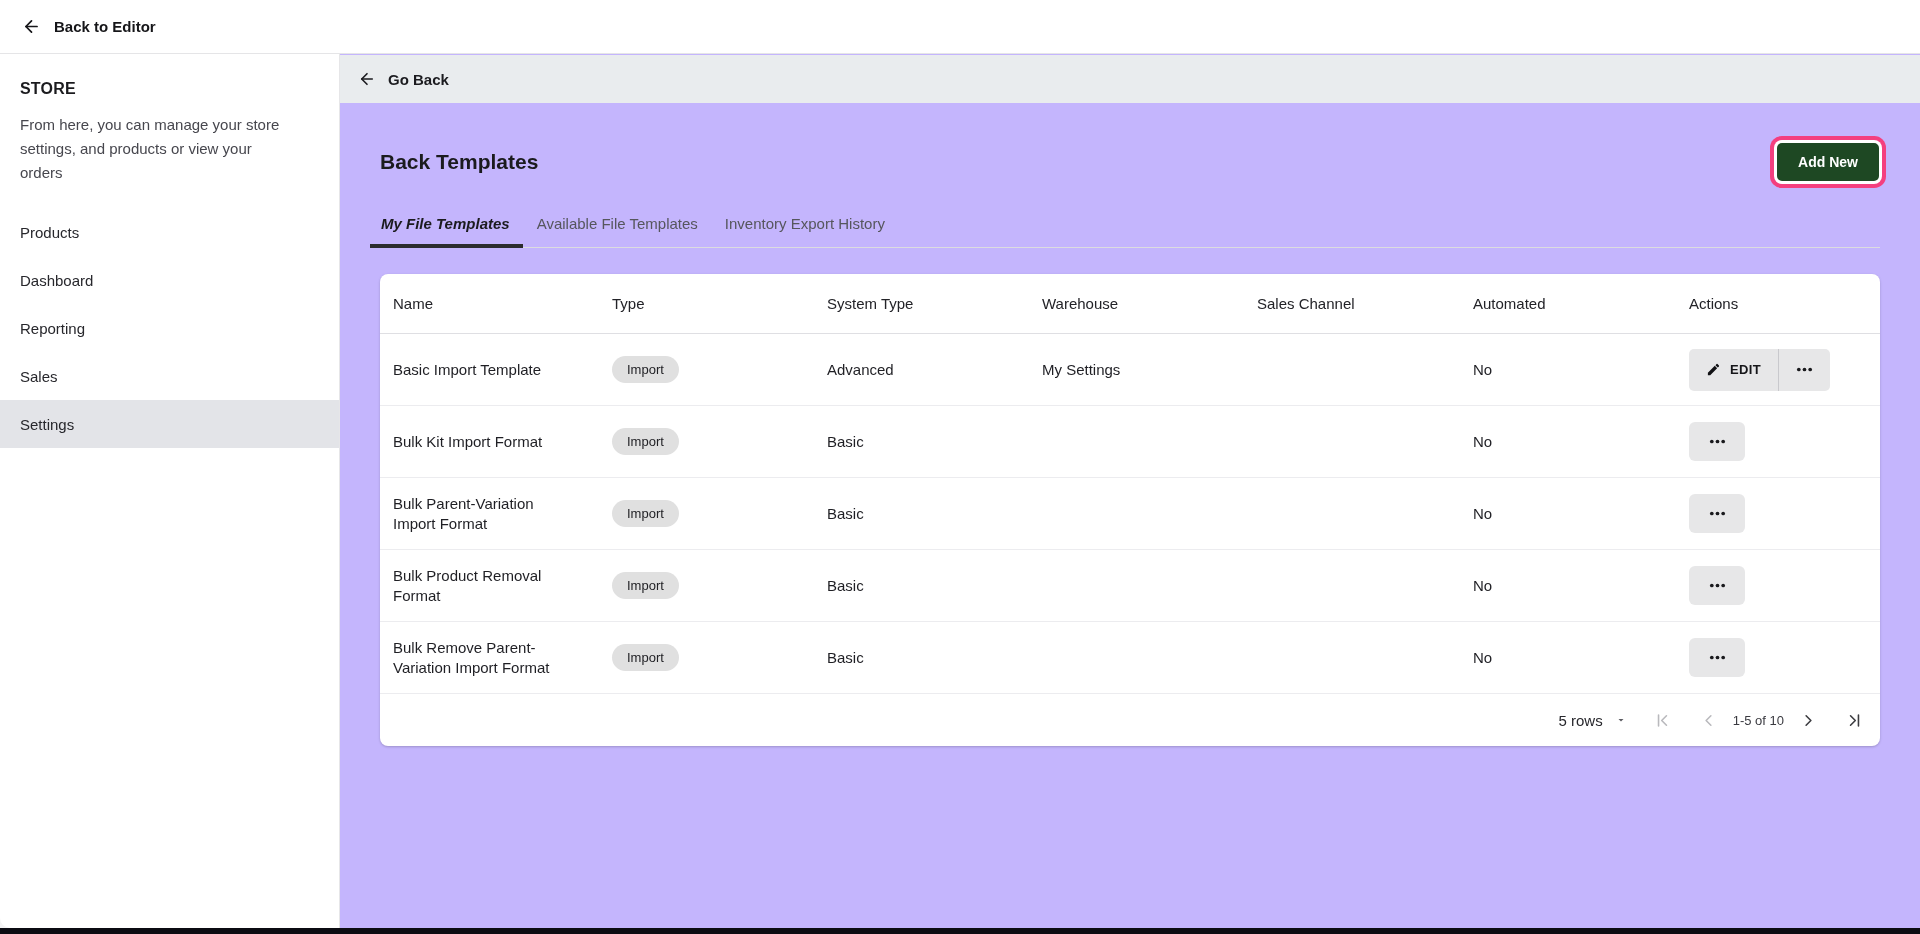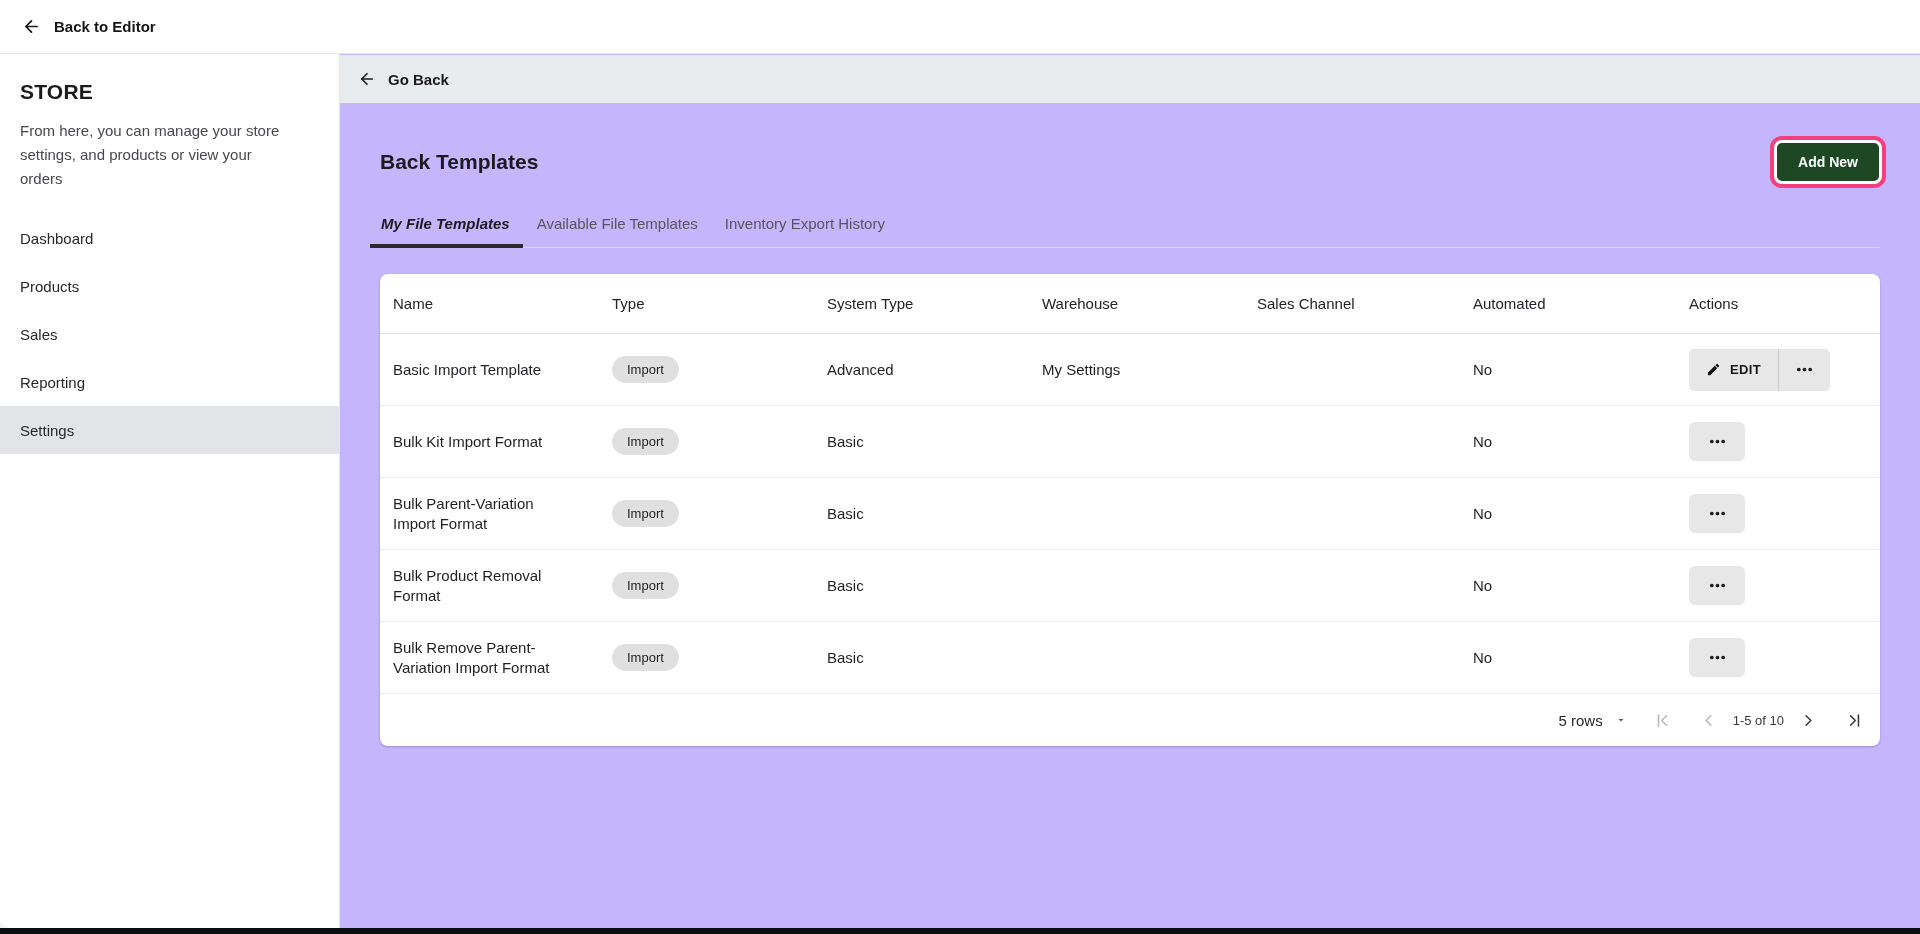--- a/index.html
+++ b/index.html
@@ -14,21 +14,21 @@
     display:flex; align-items:center; padding-left:22px; gap:13px; cursor:pointer;
   }
   .top-header .label { font-size:15px; font-weight:600; color:#161619; }
   .icon { display:inline-flex; align-items:center; justify-content:center; }
   
   .app { display:flex; height:874px; }
   .sidebar {
     width:340px; background:#ffffff; border-right:1px solid #e6e6e8;
     padding-top:26px; flex-shrink:0; border-bottom-left-radius:10px;
   }
-  .sidebar-title { font-size:21px; font-weight:700; color:#1b1b1e; margin:0 20px; letter-spacing:.2px; }
+  .sidebar-title { font-size:16px; font-weight:700; color:#1b1b1e; margin:0 20px; letter-spacing:.2px; }
   .sidebar-desc { font-size:15px; line-height:24px; color:#47474e; margin:15px 20px 0; max-width:272px; }
   .nav { margin-top:23px; }
   .nav-item {
     height:48px; display:flex; align-items:center; padding:0 20px;
     font-size:15px; color:#27272c; cursor:pointer;
   }
   .nav-item.active { background:#e3e4e8; }
   .main { flex:1; background:#c4b5fd; min-width:0; }
   
   .go-back-bar {
@@ -110,24 +110,24 @@
       </svg>
   </span>
   <span class="label">Back to Editor</span>
 </header>
 
 <div class="app">
   <aside class="sidebar">
     <h1 class="sidebar-title">STORE</h1>
     <p class="sidebar-desc">From here, you can manage your store settings, and products or view your orders</p>
     <nav class="nav">
+        <div class="nav-item">Products</div>
         <div class="nav-item">Dashboard</div>
-        <div class="nav-item">Products</div>
+        <div class="nav-item">Reporting</div>
         <div class="nav-item">Sales</div>
-        <div class="nav-item">Reporting</div>
         <div class="nav-item active">Settings</div>
       </nav>
   </aside>
 
   <main class="main">
     <div class="go-back-bar">
       <span class="icon">
         <svg width="18" height="18" viewBox="0 0 24 24" fill="none" stroke="#1b1b1f" stroke-width="2.2" stroke-linecap="round" stroke-linejoin="round">
             <path d="M19 12H5"></path>
             <path d="M12 19l-7-7 7-7"></path>

